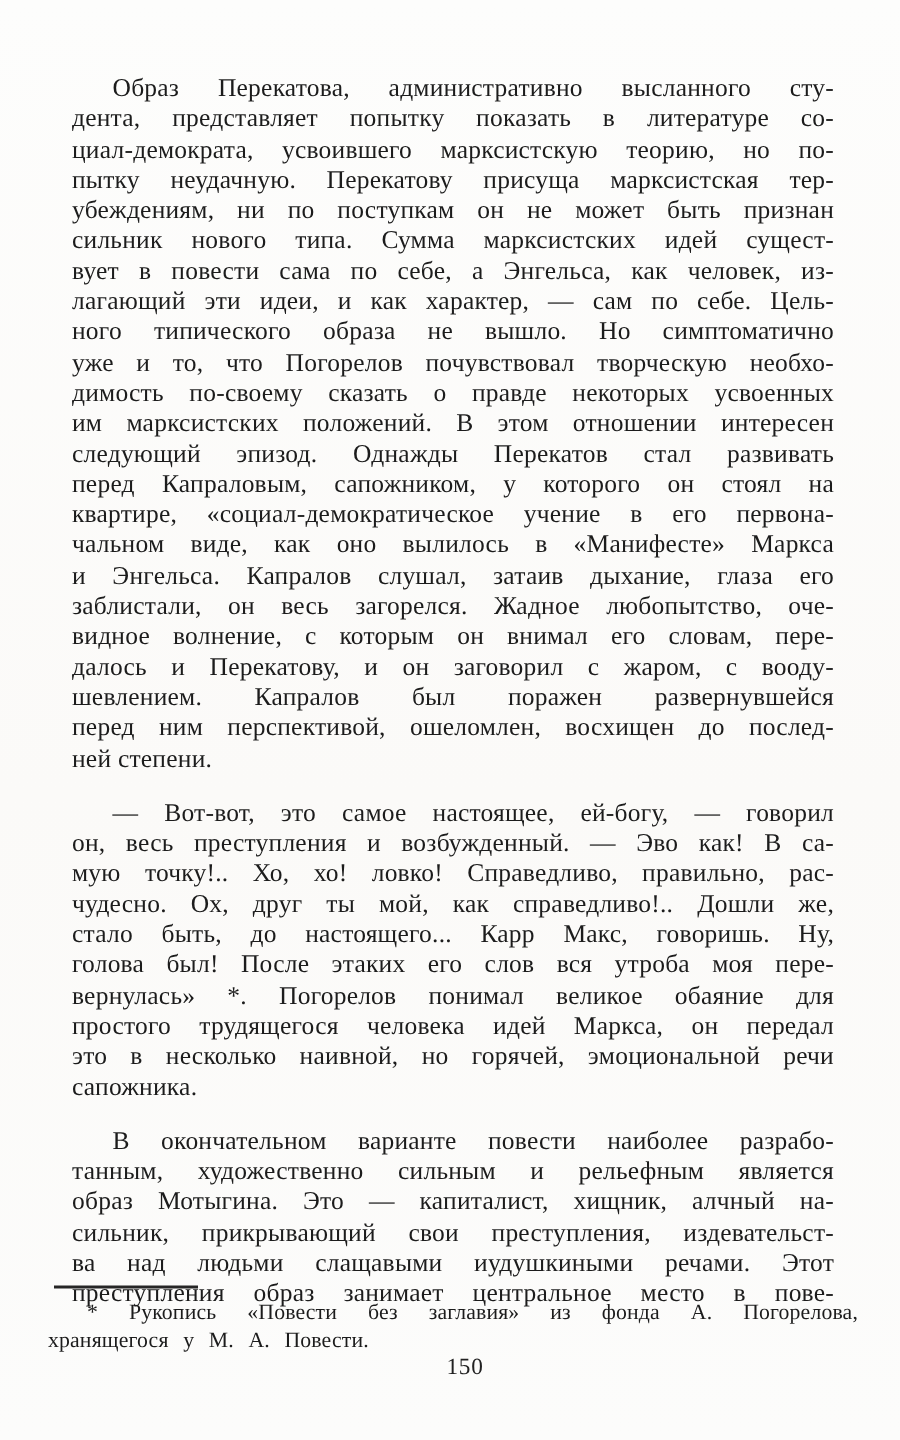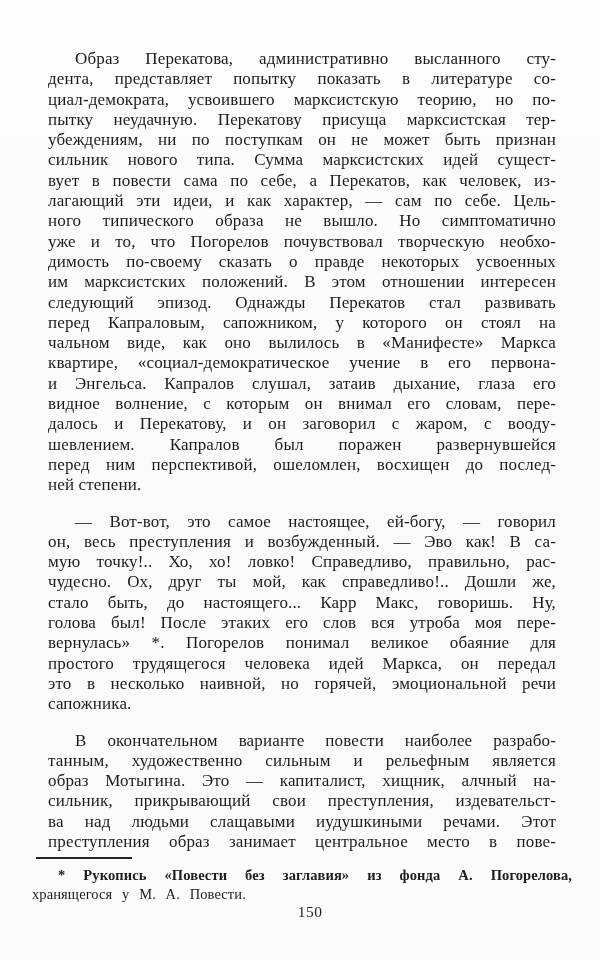--- a/index.html
+++ b/index.html
@@ -46,21 +46,21 @@
     width: 540px;
   }
   .footnote .line {
     height: 18.5px;
     line-height: 18.5px;
     font-size: 14.5px;
     letter-spacing: 0.1px;
     text-align: justify;
     text-align-last: justify;
   }
-  .footnote .line:first-child { text-indent: 26px; font-weight: bold; }
+  .footnote .line:first-child { text-indent: 26px; }
   .footnote .line:last-child { text-align-last: left; word-spacing: 6px; }
   .page-number {
     position: absolute;
     left: 10px; top: 903px;
     width: 600px;
     text-align: center;
     font-size: 15.5px;
     letter-spacing: 0.5px;
     color: #222222;
   }
@@ -70,31 +70,32 @@
 
 <div class="page">
   <div class="textblock">
     <div class="para p1">
         <div class="line">Образ Перекатова, административно высланного сту-</div>
         <div class="line">дента, представляет попытку показать в литературе со-</div>
         <div class="line">циал-демократа, усвоившего марксистскую теорию, но по-</div>
         <div class="line">пытку неудачную. Перекатову присуща марксистская тер-</div>
         <div class="line">убеждениям, ни по поступкам он не может быть признан</div>
         <div class="line">сильник нового типа. Сумма марксистских идей сущест-</div>
-        <div class="line">вует в повести сама по себе, а Перекатов, как человек, из-</div>
+        <div class="line">вует в повести сама по себе, а Энгельса, как человек, из-</div>
         <div class="line">лагающий эти идеи, и как характер, — сам по себе. Цель-</div>
         <div class="line">ного типического образа не вышло. Но симптоматично</div>
         <div class="line">уже и то, что Погорелов почувствовал творческую необхо-</div>
         <div class="line">димость по-своему сказать о правде некоторых усвоенных</div>
         <div class="line">им марксистских положений. В этом отношении интересен</div>
         <div class="line">следующий эпизод. Однажды Перекатов стал развивать</div>
         <div class="line">перед Капраловым, сапожником, у которого он стоял на</div>
+        <div class="line">квартире, «социал-демократическое учение в его первона-</div>
         <div class="line">чальном виде, как оно вылилось в «Манифесте» Маркса</div>
-        <div class="line">квартире, «социал-демократическое учение в его первона-</div>
         <div class="line">и Энгельса. Капралов слушал, затаив дыхание, глаза его</div>
+        <div class="line">заблистали, он весь загорелся. Жадное любопытство, оче-</div>
         <div class="line">видное волнение, с которым он внимал его словам, пере-</div>
         <div class="line">далось и Перекатову, и он заговорил с жаром, с вооду-</div>
         <div class="line">шевлением. Капралов был поражен развернувшейся</div>
         <div class="line">перед ним перспективой, ошеломлен, восхищен до послед-</div>
         <div class="line">ней степени.</div>
       </div>
     <div class="para p2">
         <div class="line">— Вот-вот, это самое настоящее, ей-богу, — говорил</div>
         <div class="line">он, весь преступления и возбужденный. — Эво как! В са-</div>
         <div class="line">мую точку!.. Хо, хо! ловко! Справедливо, правильно, рас-</div>

